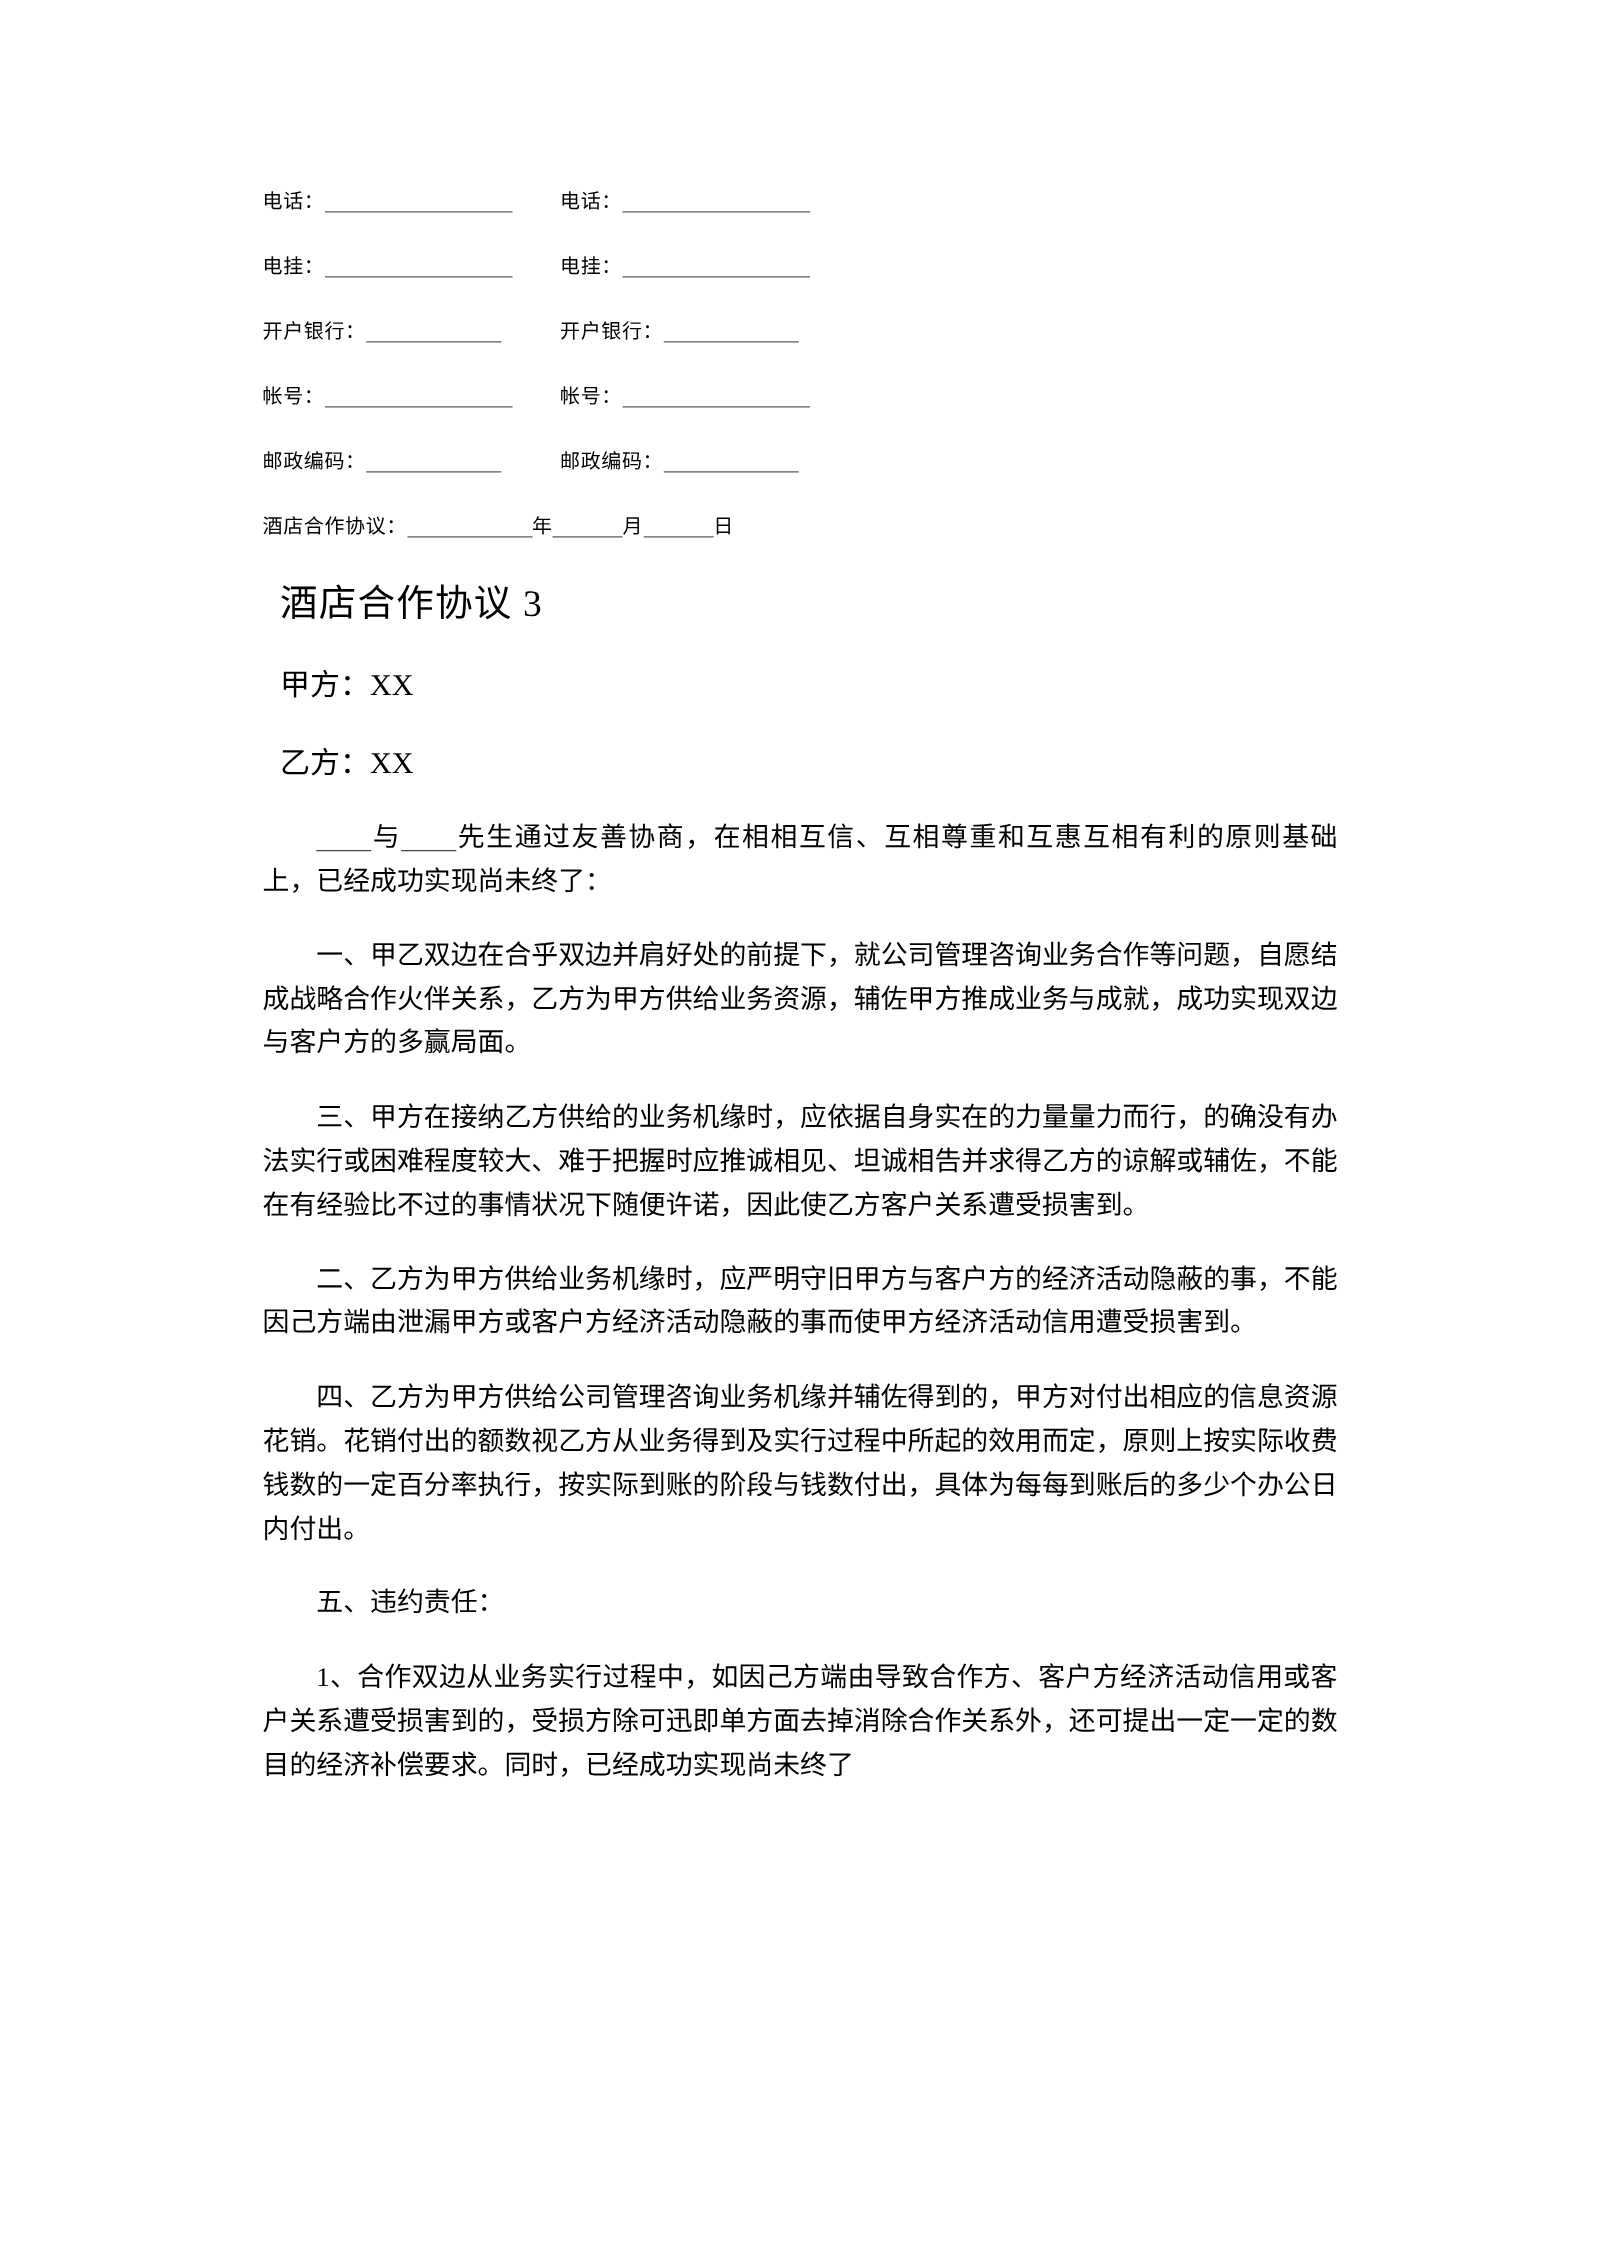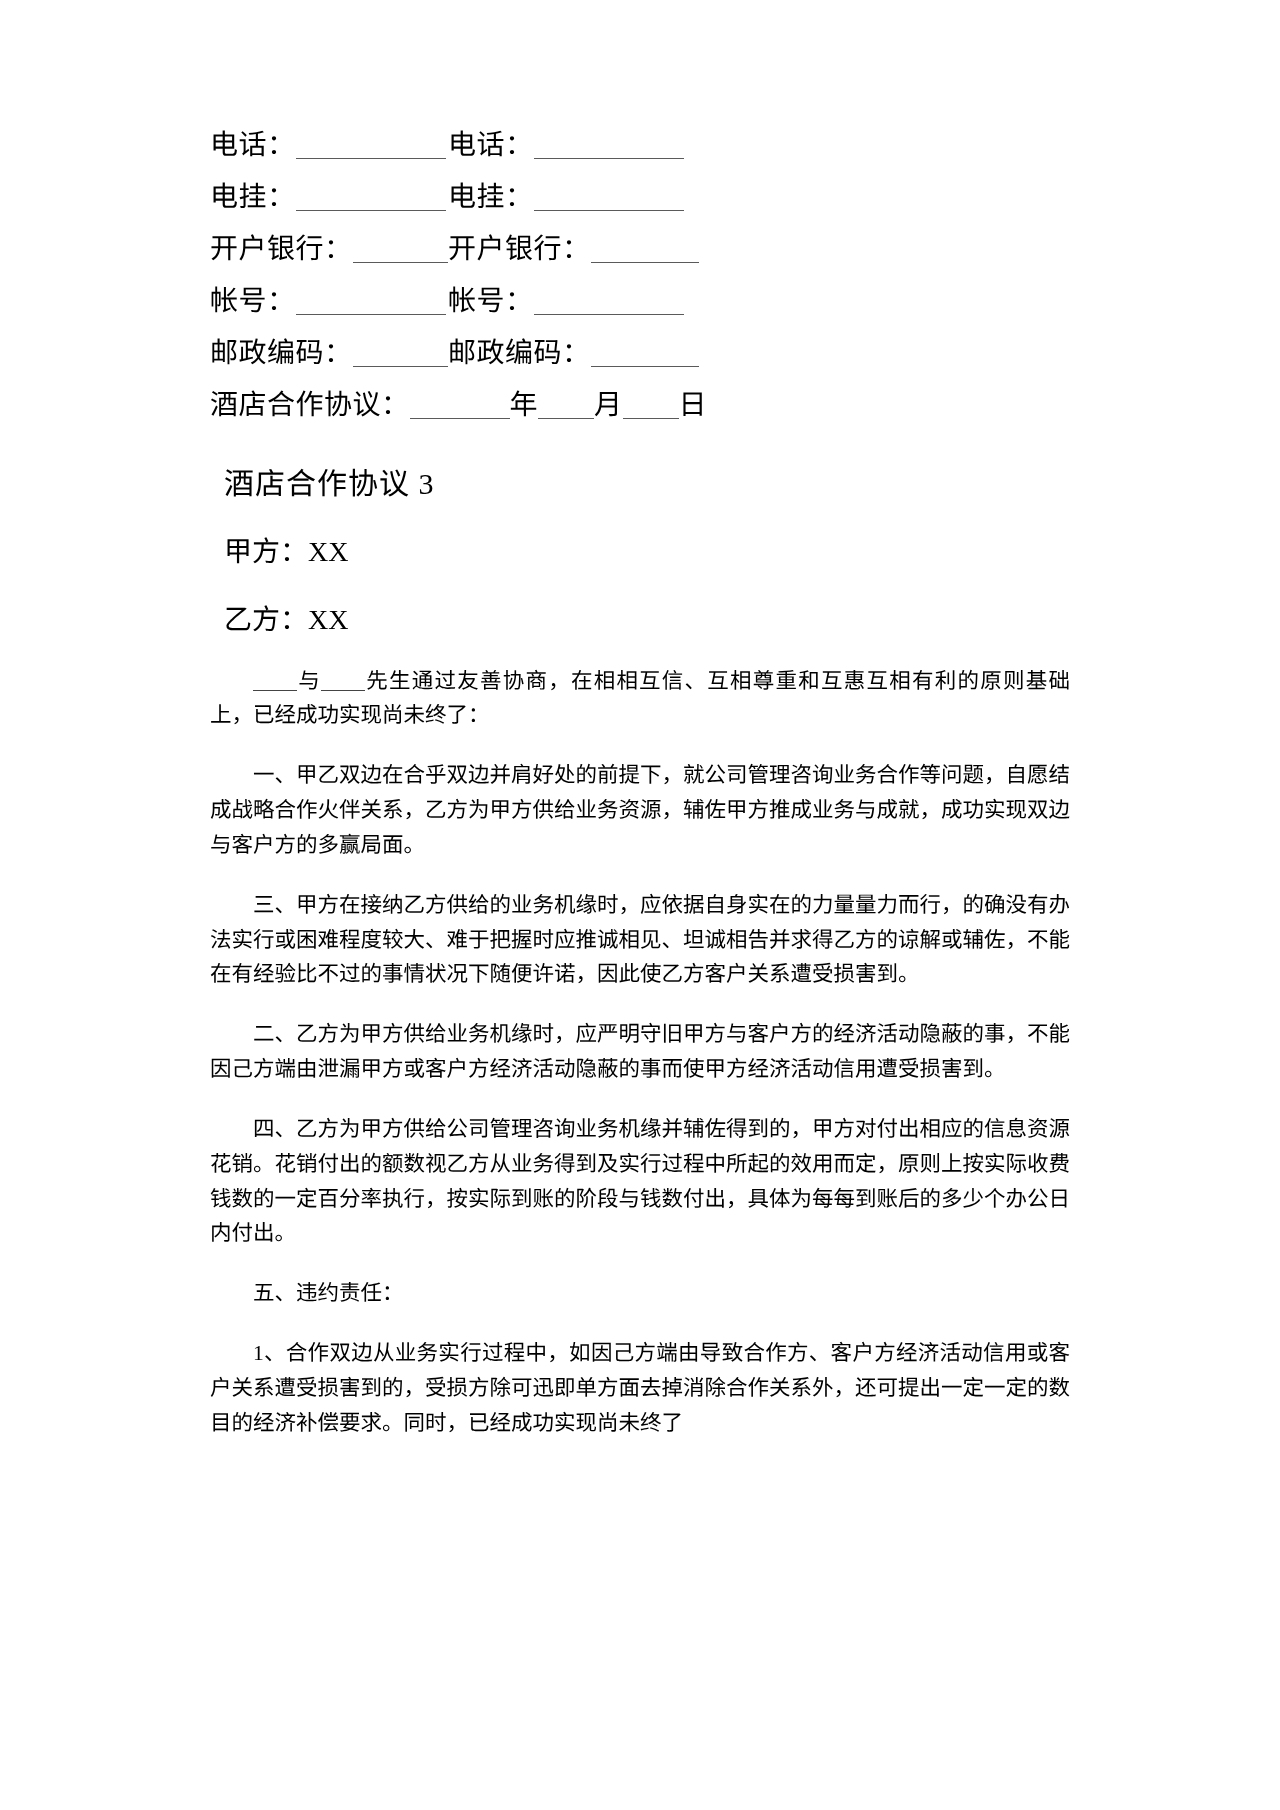--- a/index.html
+++ b/index.html
@@ -29,22 +29,22 @@
     top: 118px;
     width: 860px;
   }
 
   
   .fill-rows {
     width: 860px;
   }
   .fill-row {
     display: flex;
-    align-items: center;
-    font-size: 28px;
+    align-items: flex-end;
+    font-size: 16px;
     line-height: 1;
     height: 52px;
     white-space: nowrap;
   }
   .fill-col {
     display: flex;
     align-items: flex-end;
   }
   .fill-col.left { width: 238px; }
   .fill-label {
@@ -66,21 +66,21 @@
   .doc-title {
     font-size: 30px;
     font-weight: normal;
     letter-spacing: 1px;
     margin: 34px 0 0 14px;
     line-height: 1.3;
   }
 
   
   .party-line {
-    font-size: 28px;
+    font-size: 24px;
     margin: 30px 0 0 14px;
     line-height: 1.35;
     white-space: nowrap;
   }
 
   
   .para {
     font-size: 21.5px;
     line-height: 1.62;
     margin: 25px 0 0 0;

